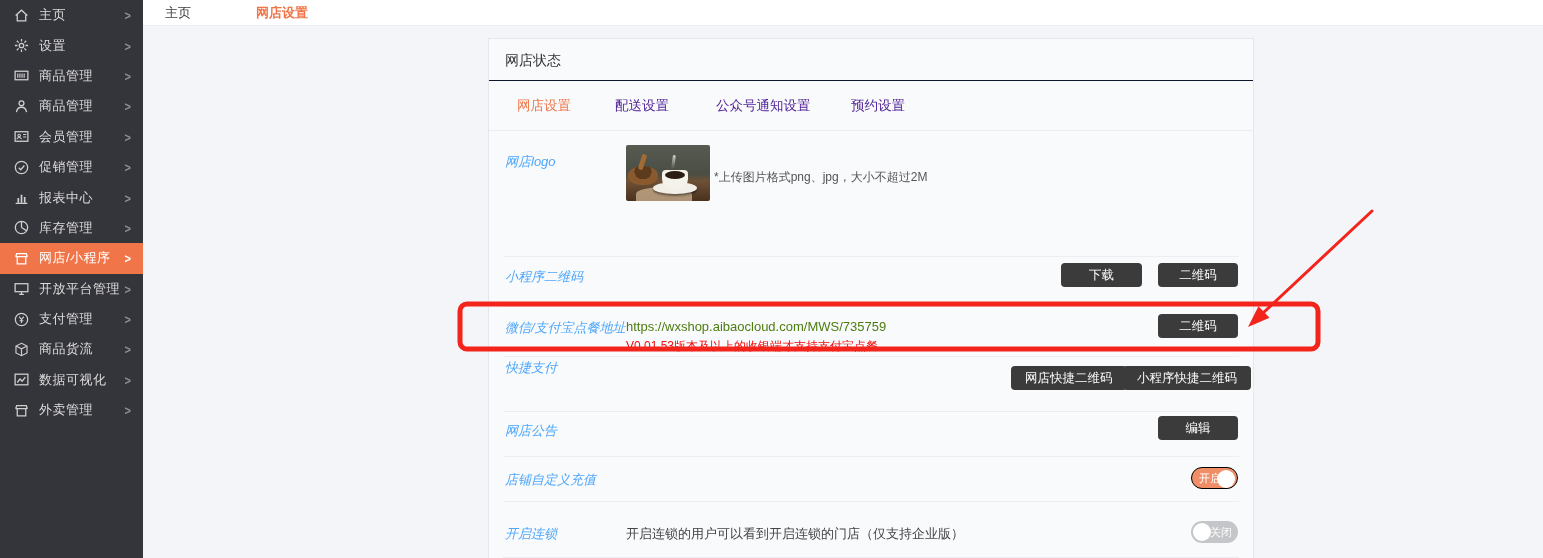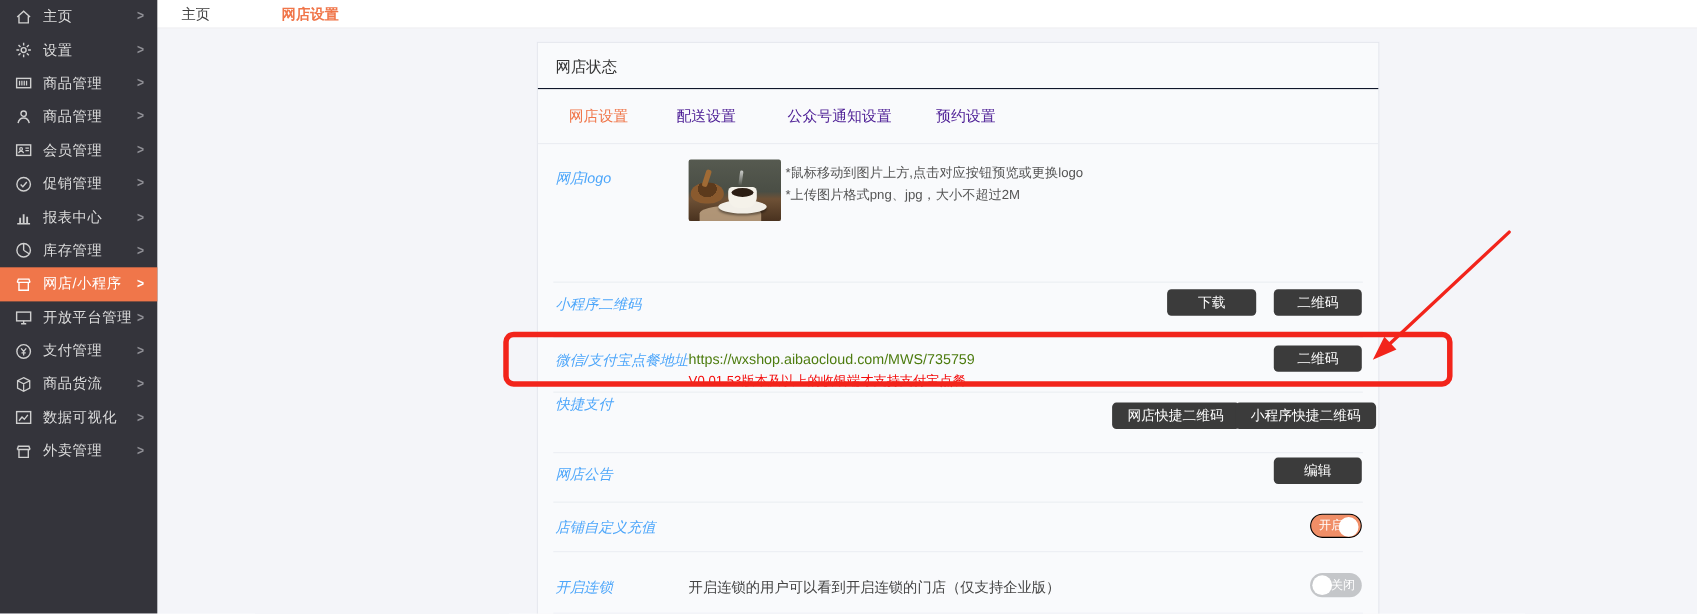--- a/index.html
+++ b/index.html
@@ -276,21 +276,20 @@
     <span class="flabel" style="top:114px">网店logo</span>
     <div class="logo-pic">
       <div class="cloth"></div>
         <div class="bowl"></div>
         <div class="spoon"></div>
       <div class="saucer"></div>
         <div class="cup"></div>
         <div class="coffee"></div>
         <div class="steam"></div>
     </div>
-    <span class="hint" style="left:225px; top:110px">*鼠标移动到图片上方,点击对应按钮预览或更换logo</span>
     <span class="hint" style="left:225px; top:130px">*上传图片格式png、jpg，大小不超过2M</span>
     <div class="rowsep" style="top:217px"></div>
 
     <span class="flabel" style="top:229px">小程序二维码</span>
     <button class="dbtn" style="left:572px; top:224px; width:81px">下载</button>
     <button class="dbtn" style="left:669px; top:224px; width:80px">二维码</button>
     <div class="rowsep" style="top:267px"></div>
 
     <span class="flabel" style="top:280px">微信/支付宝点餐地址</span>
     <span class="urltext" style="top:280px">https://wxshop.aibaocloud.com/MWS/735759</span>

